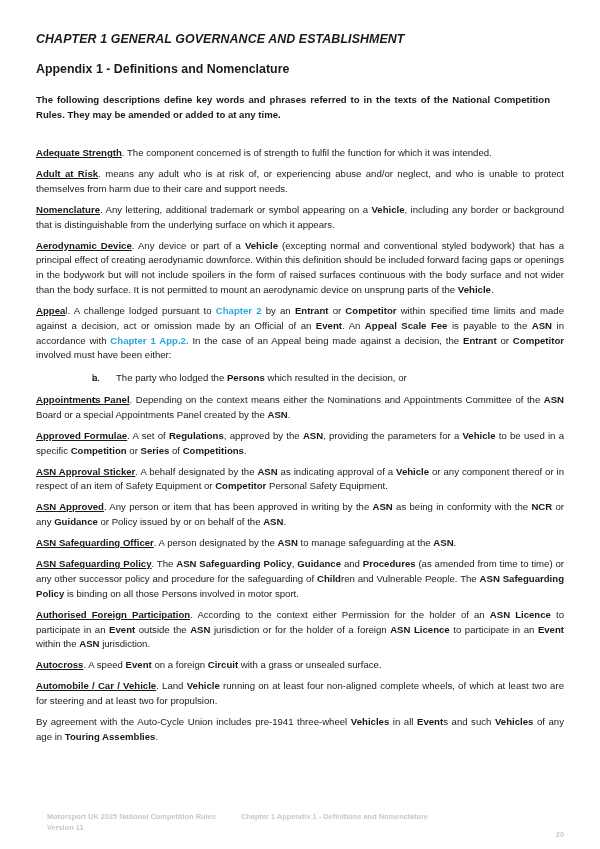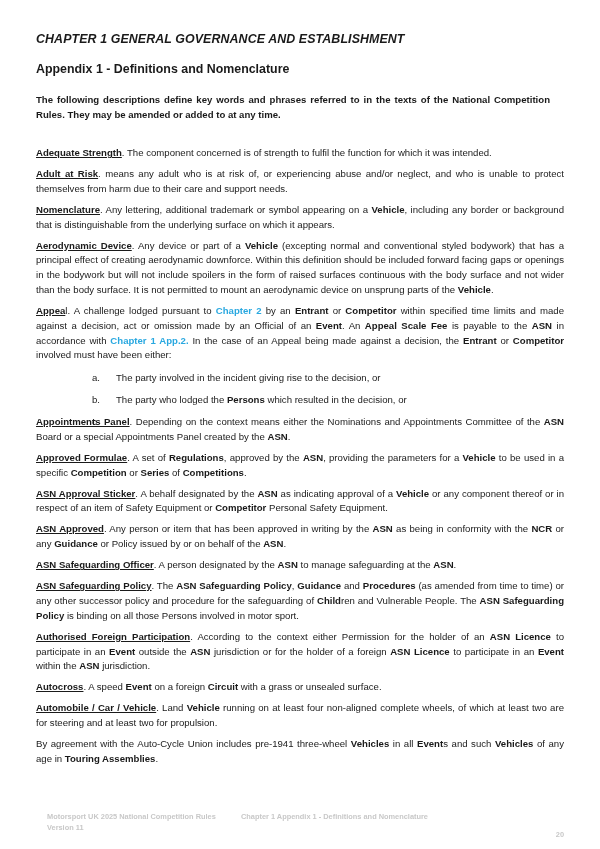--- a/index.html
+++ b/index.html
@@ -29,21 +29,21 @@
   <h1 class="chapter-title">CHAPTER 1 GENERAL GOVERNANCE AND ESTABLISHMENT</h1>
   <h2 class="appendix-title">Appendix 1 - Definitions and Nomenclature</h2>
   <p class="intro">The following descriptions define key words and phrases referred to in the texts of the National Competition Rules. They may be amended or added to at any time.</p>
   <div class="defs" id="defs">
       <p class="def"><span class="term">Adequate Strength</span><span>. The component concerned is of strength to fulfil the function for which it was intended.</span></p>
       <p class="def"><span class="term">Adult at Risk</span><span>. means any adult who is at risk of, or experiencing abuse and/or neglect, and who is unable to protect themselves from harm due to their care and support needs.</span></p>
       <p class="def"><span class="term">Nomenclature</span><span>. Any lettering, additional trademark or symbol appearing on a </span><span class="b">Vehicle</span><span>, including any border or background that is distinguishable from the underlying surface on which it appears.</span></p>
       <p class="def"><span class="term">Aerodynamic Device</span><span>. Any device or part of a </span><span class="b">Vehicle</span><span> (excepting normal and conventional styled bodywork) that has a principal effect of creating aerodynamic downforce. Within this definition should be included forward facing gaps or openings in the bodywork but will not include spoilers in the form of raised surfaces continuous with the body surface and not wider than the body surface. It is not permitted to mount an aerodynamic device on unsprung parts of the </span><span class="b">Vehicle</span><span>.</span></p>
       <p class="def"><span class="term">Appea</span><span>l. A challenge lodged pursuant to </span><a class="link" style="color: rgb(41, 168, 224);">Chapter 2</a><span> by an </span><span class="b">Entrant</span><span> or </span><span class="b">Competitor</span><span> within specified time limits and made against a decision, act or omission made by an Official of an </span><span class="b">Event</span><span>. An </span><span class="b">Appeal Scale Fee</span><span> is payable to the </span><span class="b">ASN</span><span> in accordance with </span><a class="link" style="color: rgb(41, 168, 224);">Chapter 1 App.2.</a><span> In the case of an Appeal being made against a decision, the </span><span class="b">Entrant</span><span> or </span><span class="b">Competitor</span><span> involved must have been either:</span></p>
       <ul class="sublist">
-        <li><span class="marker">a.</span><span>The party involved in the incident giving rise to the decision, or</span></li>
+        <li><span class="marker">a.</span></li>
         <li><span class="marker">b.</span><span>The party who lodged the </span><span class="b">Persons</span><span> which resulted in the decision, or</span></li>
         <li><span class="marker">c.</span></li>
       </ul>
       <p class="def"><span class="term">Appointments Panel</span><span>. Depending on the context means either the Nominations and Appointments Committee of the </span><span class="b">ASN</span><span> Board or a special Appointments Panel created by the </span><span class="b">ASN</span><span>.</span></p>
       <p class="def"><span class="term">Approved Formulae</span><span>. A set of </span><span class="b">Regulations</span><span>, approved by the </span><span class="b">ASN</span><span>, providing the parameters for a </span><span class="b">Vehicle</span><span> to be used in a specific </span><span class="b">Competition</span><span> or </span><span class="b">Series</span><span> of </span><span class="b">Competitions</span><span>.</span></p>
       <p class="def"><span class="term">ASN Approval Sticker</span><span>.  A behalf designated by the </span><span class="b">ASN</span><span> as indicating approval of a </span><span class="b">Vehicle</span><span> or any component thereof or in respect of an item of Safety Equipment or </span><span class="b">Competitor</span><span> Personal Safety Equipment.</span></p>
       <p class="def"><span class="term">ASN Approved</span><span>. Any person or item that has been approved in writing by the </span><span class="b">ASN</span><span> as being in conformity with the </span><span class="b">NCR</span><span> or any </span><span class="b">Guidance</span><span> or Policy issued by or on behalf of the </span><span class="b">ASN</span><span>.</span></p>
       <p class="def"><span class="term">ASN Safeguarding Officer</span><span>. A person designated by the </span><span class="b">ASN</span><span> to manage safeguarding at the </span><span class="b">ASN</span><span>.</span></p>
       <p class="def"><span class="term">ASN Safeguarding Policy</span><span>. The </span><span class="b">ASN Safeguarding Policy</span><span>, </span><span class="b">Guidance</span><span> and </span><span class="b">Procedures</span><span> (as amended from time to time) or any other successor policy and procedure for the safeguarding of </span><span class="b">Child</span><span>ren and Vulnerable People. The </span><span class="b">ASN Safeguarding Policy</span><span> is binding on all those Persons involved in motor sport.</span></p>
       <p class="def"><span class="term">Authorised Foreign Participation</span><span>. According to the context either Permission for the holder of an </span><span class="b">ASN Licence</span><span> to participate in an </span><span class="b">Event</span><span> outside the </span><span class="b">ASN</span><span> jurisdiction or for the holder of a foreign </span><span class="b">ASN Licence</span><span> to participate in an </span><span class="b">Event</span><span> within the </span><span class="b">ASN</span><span> jurisdiction.</span></p>

